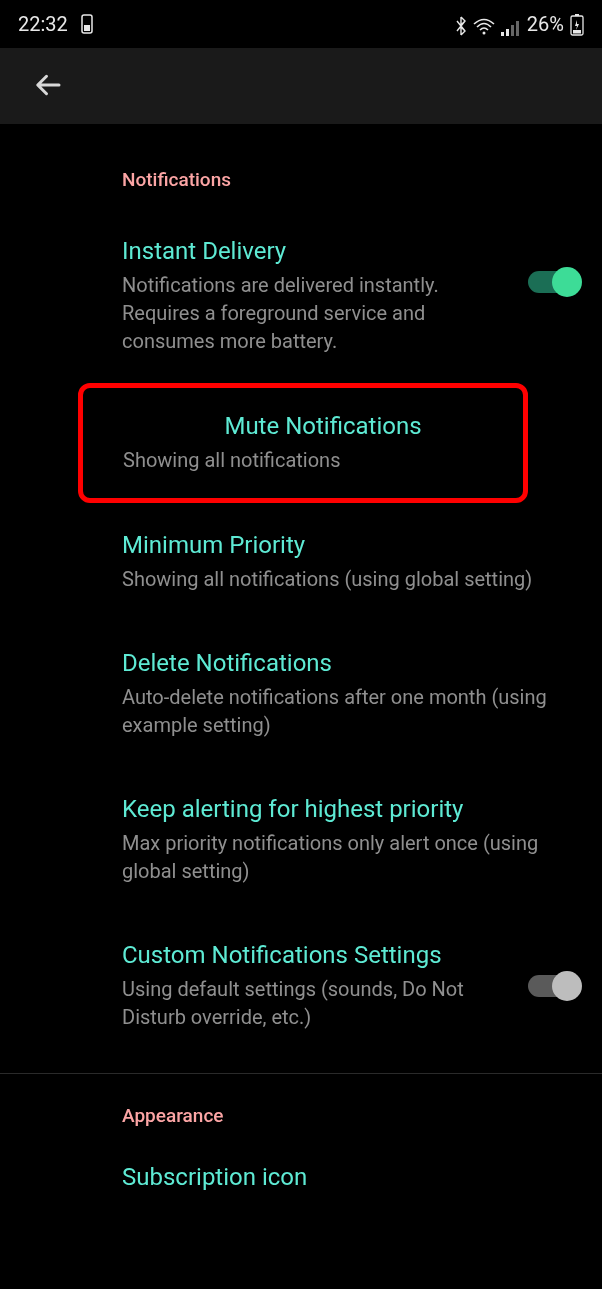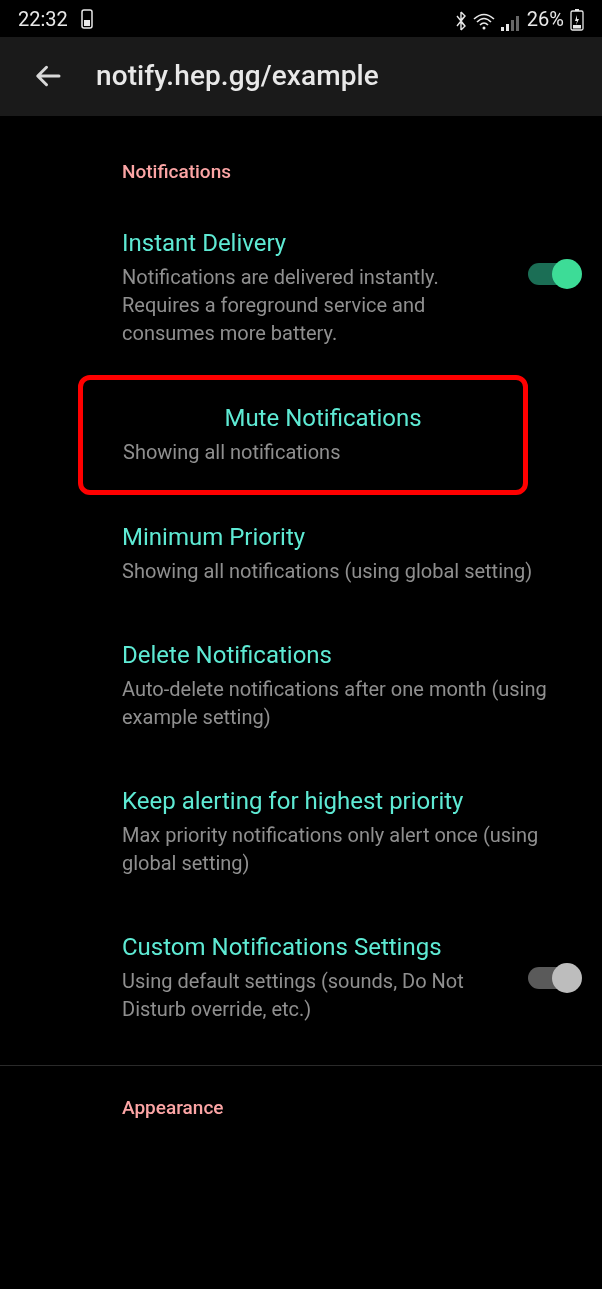--- a/index.html
+++ b/index.html
@@ -10,21 +10,21 @@
       font-family: Roboto, -apple-system, BlinkMacSystemFont, "Segoe UI", sans-serif;
       color: #e0e0e0;
       overflow: hidden;
       position: relative;
     }
     .status-bar {
       display: flex;
       justify-content: space-between;
       align-items: center;
       padding: 10px 18px 10px 18px;
-      height: 37px;
+      height: 48px;
       font-size: 20px;
       color: #e8e8e8;
     }
     .status-left { display: flex; align-items: center; gap: 10px; }
     .status-right { display: flex; align-items: flex-end; gap: 6px; }
     .status-icon { display: inline-flex; align-items: center; }
     .app-bar {
       display: flex;
       align-items: center;
       padding: 22px 20px 24px 34px;
@@ -153,21 +153,20 @@
     </span>
   </div>
 </div>
 
 <div class="app-bar">
   <span class="back-arrow">
     <svg width="30" height="30" viewBox="0 0 24 24">
         <path d="M20 12 L4 12 M10 5 L3 12 L10 19" stroke="#d8d8d8" stroke-width="2.4" fill="none" stroke-linecap="round" stroke-linejoin="round"></path>
       </svg>
   </span>
-  <span class="app-title">notify.hep.gg/example</span>
 </div>
 
 <div class="content">
 
   <div class="section-header">Notifications</div>
 
   <div class="setting-item pad-first">
     <div class="setting-text">
       <div class="setting-title">Instant Delivery</div>
       <div class="setting-subtitle">Notifications are delivered instantly. Requires a foreground service and consumes more battery.</div>
@@ -210,13 +209,18 @@
     </div>
     <div class="toggle toggle-off">
       <div class="toggle-thumb"></div>
     </div>
   </div>
 
   <div class="divider"></div>
 
   <div class="section-header" style="padding-top:30px">Appearance</div>
 
+  <div class="setting-item" style="padding-top:36px; padding-bottom:0;">
+    <div class="setting-text">
+      <div class="setting-title">Subscription icon</div>
+    </div>
+  </div>
 </div>
 
 </body></html>

